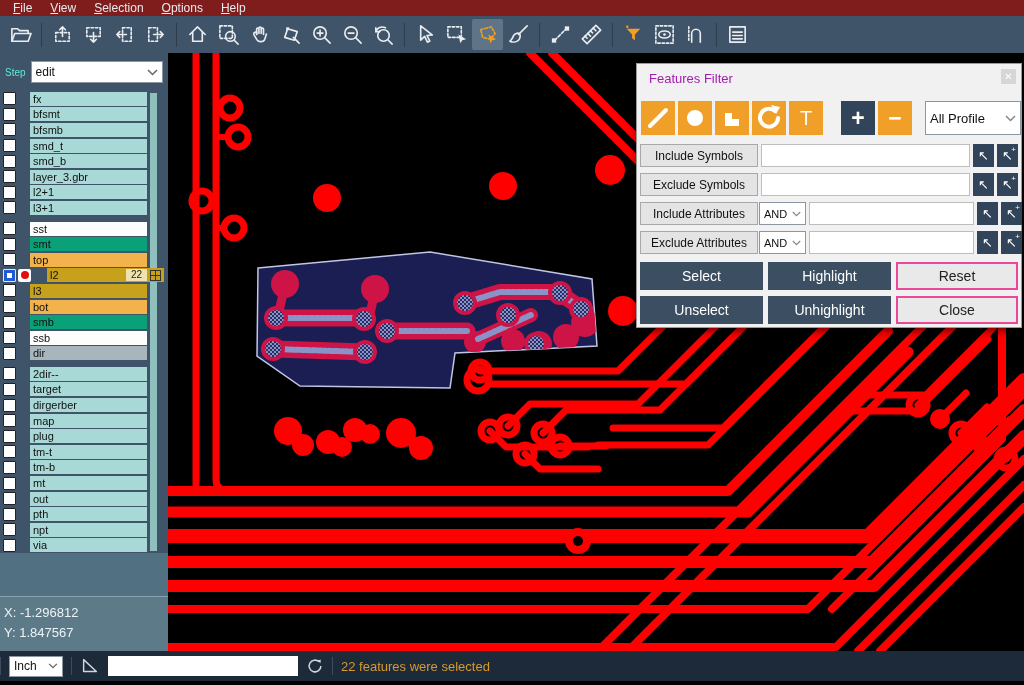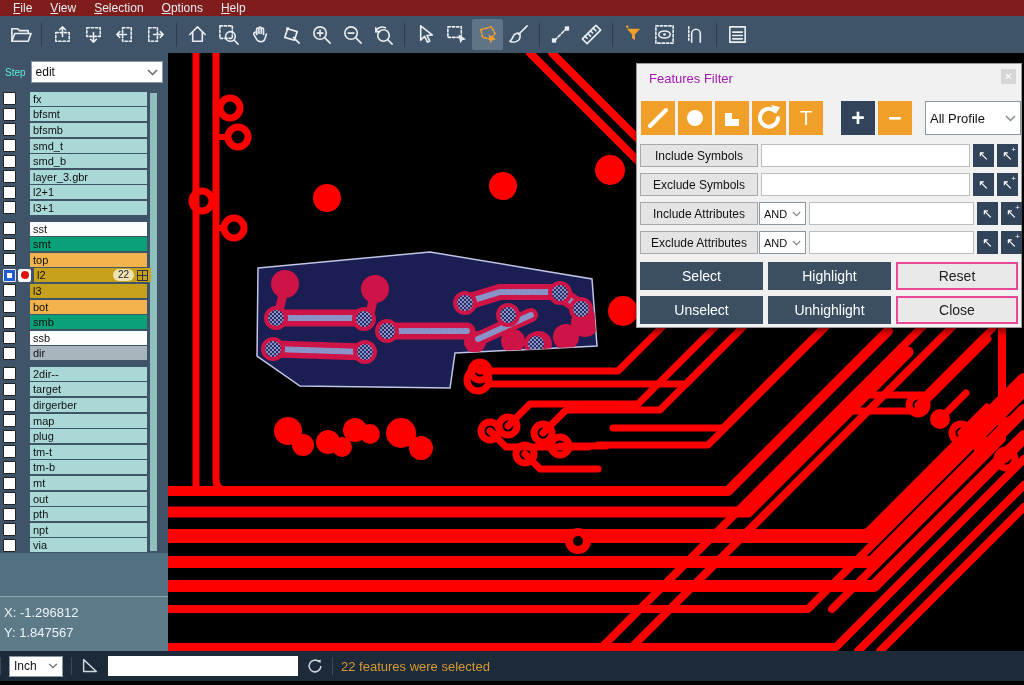--- a/index.html
+++ b/index.html
@@ -30,24 +30,24 @@
   .lgap{height:5px}
   .cb{width:13px;height:13px;background:#fff;border:1.5px solid #222;margin-left:3px;
       border-radius:1px;flex:none;display:flex;align-items:center;justify-content:center}
   .cb.on{background:#1f5bd5;border-color:#e8e8e8}
   .cb.on i{display:block;width:5px;height:5px;background:#fff}
   .dotbox{width:13px;height:13px;background:#fff;border-radius:2px;margin-left:2px;flex:none;
       display:flex;align-items:center;justify-content:center}
   .dotbox i{display:block;width:8px;height:8px;border-radius:50%;background:#e01010}
   .cell{margin-left:14px;width:117px;height:14px;font-size:11px;color:#101010;
       display:flex;align-items:center;padding:0 3px;overflow:hidden;white-space:nowrap}
-  .lrow.sel .cell{margin-left:3px;justify-content:space-between}
+  .lrow.sel .cell{margin-left:16px;justify-content:space-between}
   .c-cyan{background:#a9d9d6}.c-white{background:#fdfdfd}.c-green{background:#0aa078}
   .c-orange{background:#f2b24c}.c-gold{background:#c7a11c}.c-gray{background:#a9b5bd}
-  .badge{background:#eee3b0;border-radius:6px;font-size:10px;padding:0 5px;line-height:12px;
+  .badge{background:#eee3b0;border-radius:0;font-size:10px;padding:0 5px;line-height:12px;
       color:#222;margin-left:auto;margin-right:3px}
   .side-fill{flex:1;background:#517082}
   .coords{height:55px;background:#5d7a89;border-top:1px solid #86a2ae;padding:6px 4px;
       font-size:13px;color:#eef3f6;line-height:20px}
   
   .canvas{position:relative;width:856px;height:598px;background:#000;overflow:hidden}
   .canvas svg.art{position:absolute;inset:0}
   
   .dialog{position:absolute;left:468px;top:10px;width:386px;height:265px;background:#f1f1f1;
       border:1px solid #9a9a9a;box-shadow:2px 3px 8px rgba(0,0,0,.55)}

